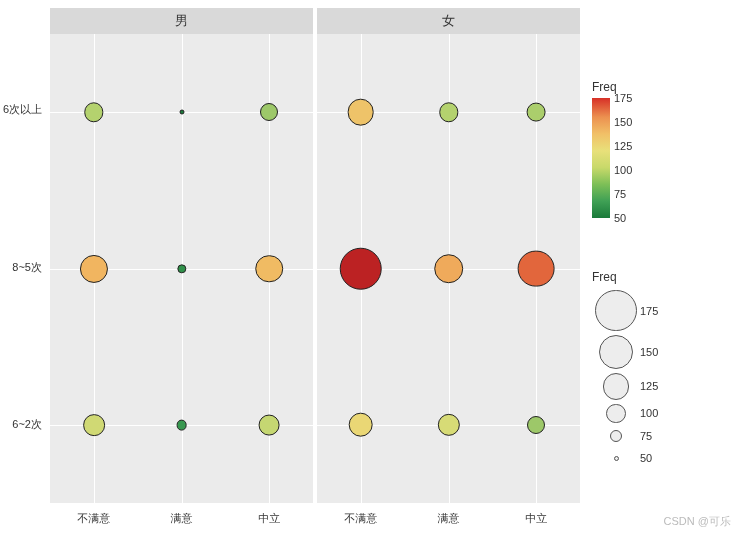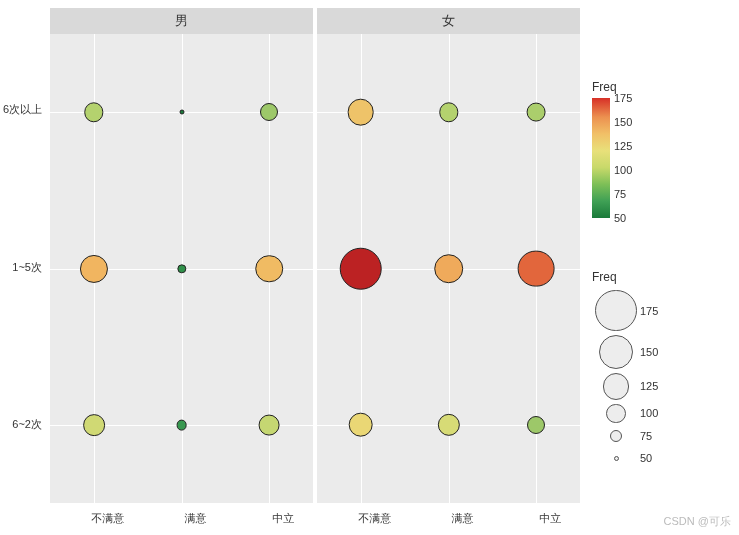--- a/index.html
+++ b/index.html
@@ -9,40 +9,40 @@
 .facets{display:flex;width:100%;height:100%;gap:4px}
 .facet{flex:1;display:flex;flex-direction:column}
 .strip{background:#d9d9d9;text-align:center;padding:4px 0;font-size:13px}
 .panel{flex:1;background:#ebebeb;position:relative}
 .grid-h,.grid-v{position:absolute;background:#fff}
 .grid-h{height:1px;left:0;right:0}
 .grid-v{width:1px;top:0;bottom:0}
 .pt{position:absolute;border-radius:50%;border:1px solid #222;transform:translate(-50%,-50%)}
 .y-axis{position:absolute;left:0;top:30px;width:50px;height:473px}
 .y-tick{position:absolute;right:8px;transform:translateY(-50%);font-size:11px}
-.x-axis{position:absolute;left:64px;top:505px;width:530px;height:28px}
+.x-axis{position:absolute;left:50px;top:505px;width:530px;height:28px}
 .x-tick{position:absolute;transform:translateX(-50%);top:6px;font-size:11px}
 .legend{position:absolute;left:592px;top:80px;width:140px}
 .lg-title{font-size:12px;margin-bottom:4px}
 .colorbar{width:18px;height:120px;position:absolute;left:0;top:18px;background:linear-gradient(to top,#1a7a3a 0%,#3fa055 14%,#7dbf57 28%,#c8d96a 42%,#e8e07a 56%,#f1c067 70%,#ec9150 84%,#d73027 100%)}
 .cb-ticks{position:absolute;left:22px;top:18px;height:120px}
 .cb-tick{position:absolute;left:0;font-size:11px;transform:translateY(-50%)}
 .size-lg{position:absolute;top:190px;left:0}
 .sz-row{display:flex;align-items:center;height:42px}
 .sz-sw{width:48px;display:flex;justify-content:center;align-items:center}
 .sz-circ{border-radius:50%;border:1px solid #555;background:rgba(230,230,230,0.7)}
 .sz-lab{font-size:11px}
 .watermark{position:absolute;right:8px;bottom:6px;font-size:11px;color:#bbb}
 </style>
 </head>
 <body>
 <div class="wrap">
 <div class="y-axis" id="yax">
       <div class="y-tick" style="top: 83.3333%;">6~2次</div>
-      <div class="y-tick" style="top: 50%;">1~5次</div>
+      <div class="y-tick" style="top: 50%;">8~5次</div>
       <div class="y-tick" style="top: 16.6667%;">6次以上</div>
     </div>
 <div class="plot-area">
 <div class="facets" id="facets">
         <div class="facet">
           <div class="strip">男</div>
           <div class="panel">
             <div class="grid-h" style="top: 83.3333%;"></div>
             <div class="grid-h" style="top: 50%;"></div>
             <div class="grid-h" style="top: 16.6667%;"></div>

